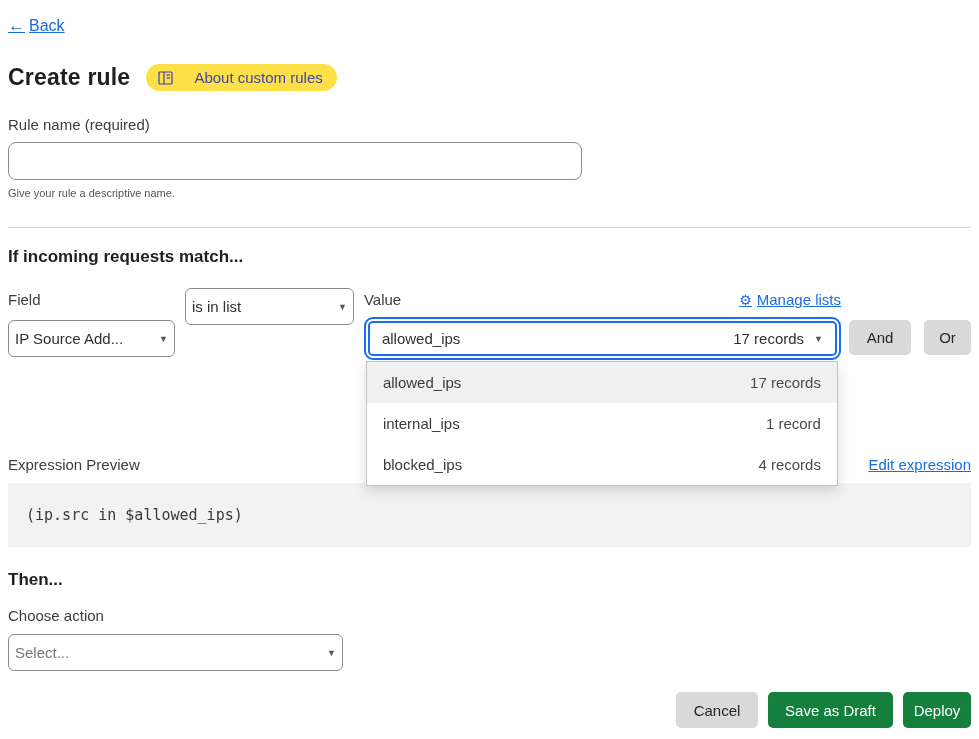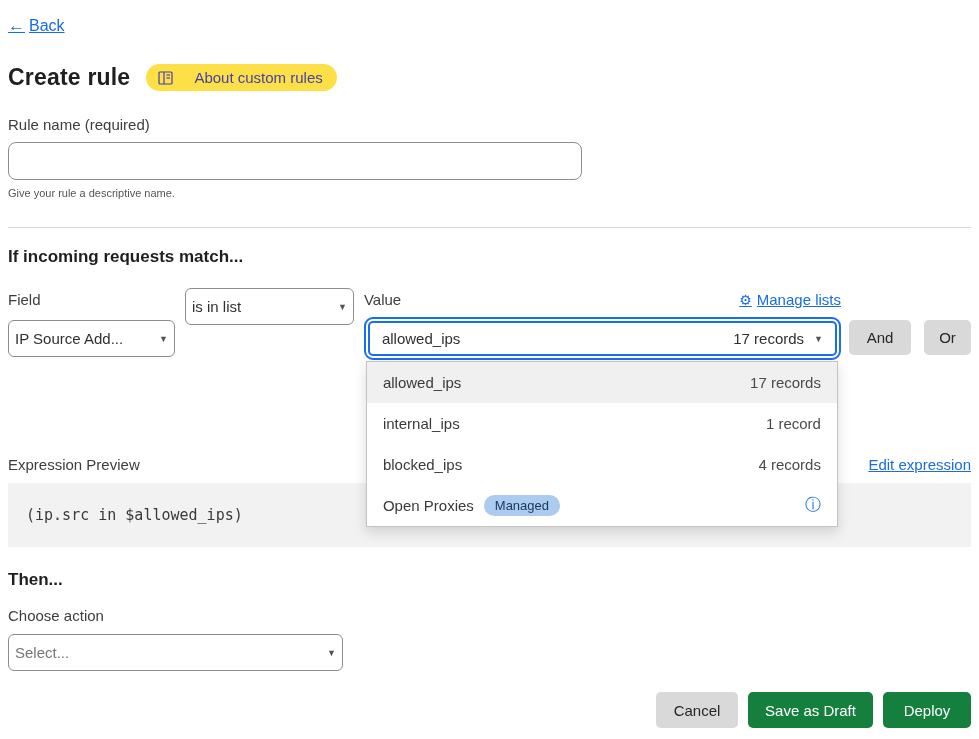--- a/index.html
+++ b/index.html
@@ -80,21 +80,21 @@
   .then-heading { margin-top: 23px; }
   .action-label { margin-top: 17px; }
   .action-select { margin-top: 10px; width: 335px; }
 
   
   .footer { display: flex; justify-content: flex-end; align-items: center; gap: 10px; margin-top: 21px; }
   .btn { height: 36px; border: none; border-radius: 5px; font-size: 15px; font-family: inherit; cursor: pointer; }
   .btn-cancel { background: #d9d9d9; color: #262626; width: 82px; }
   .btn-primary { background: #15803d; color: #ffffff; }
   .btn-save { width: 125px; }
-  .btn-deploy { width: 88px; }
+  .btn-deploy { width: 68px; }
 </style>
 </head>
 <body>
 
 <div class="page">
 
   <a class="back-link">
       <span class="back-arrow">←</span>
       <span>Back</span>
     </a>
@@ -165,27 +165,20 @@
           <span class="item-count">17 records</span>
         </div>
         <div class="dropdown-item">
           <span class="item-name">internal_ips</span>
           <span class="item-count">1 record</span>
         </div>
         <div class="dropdown-item">
           <span class="item-name">blocked_ips</span>
           <span class="item-count">4 records</span>
         </div>
-        <div class="dropdown-item">
-          <span class="item-left">
-            <span class="item-name">Open Proxies</span>
-            <span class="managed-pill">Managed</span>
-          </span>
-          <span class="info-icon">ⓘ</span>
-        </div>
       </div>
     </div>
 
     <div class="andor-group">
       <button class="btn-gray btn-and">And</button>
       <button class="btn-gray btn-or">Or</button>
     </div>
   </div>
 
   <div class="expression-row">

